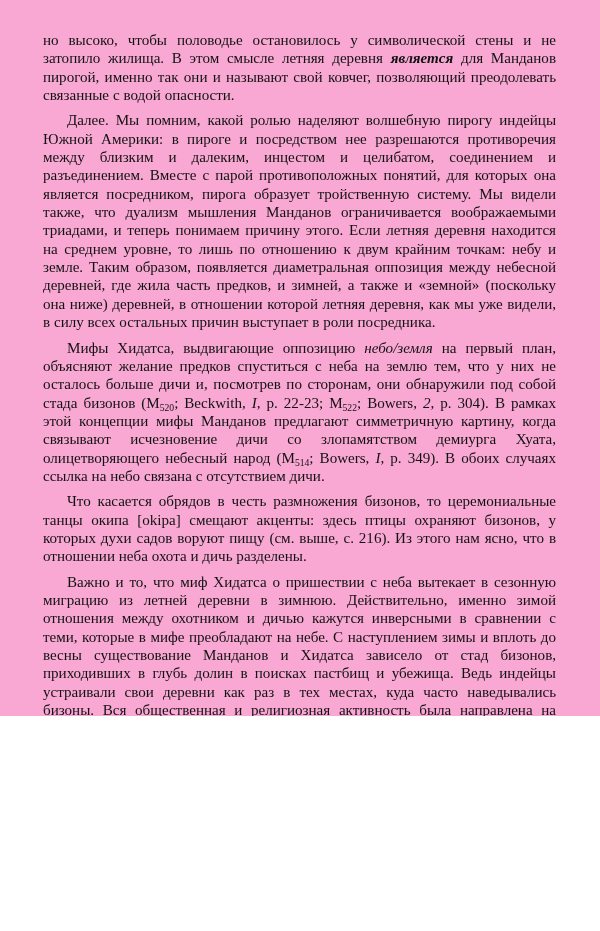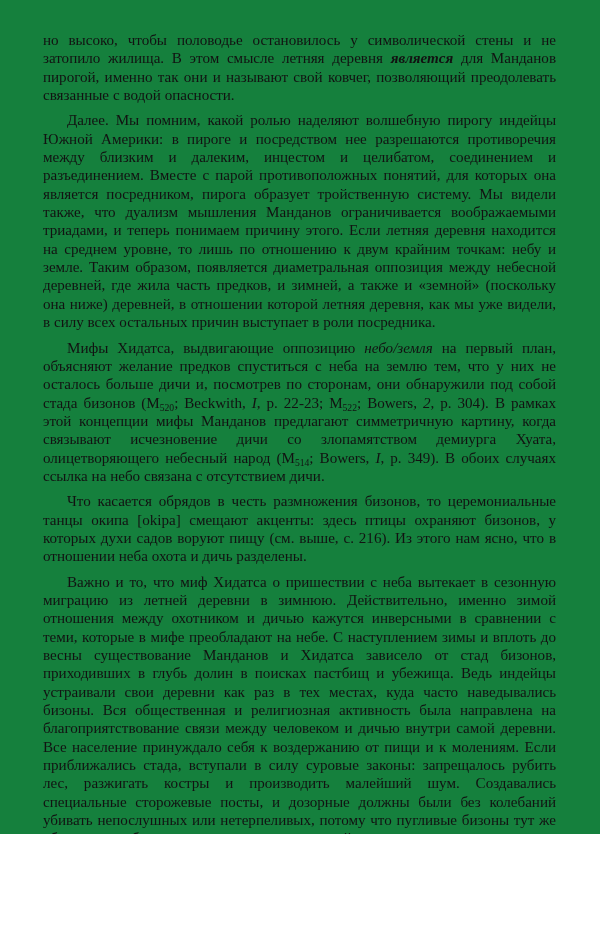--- a/index.html
+++ b/index.html
@@ -8,22 +8,22 @@
     padding: 0;
     background: #ffffff;
   }
   body {
     font-family: "Liberation Serif", "DejaVu Serif", serif;
     color: #121212;
   }
   .page {
     position: relative;
     width: 600px;
-    height: 834px;
-    background: #15803d;
+    height: 716px;
+    background: #f9a8d4;
     overflow: hidden;
     box-sizing: border-box;
   }
   .text-column {
     position: absolute;
     left: 43px;
     top: 31px;
     width: 513px;
   }
   .para {

